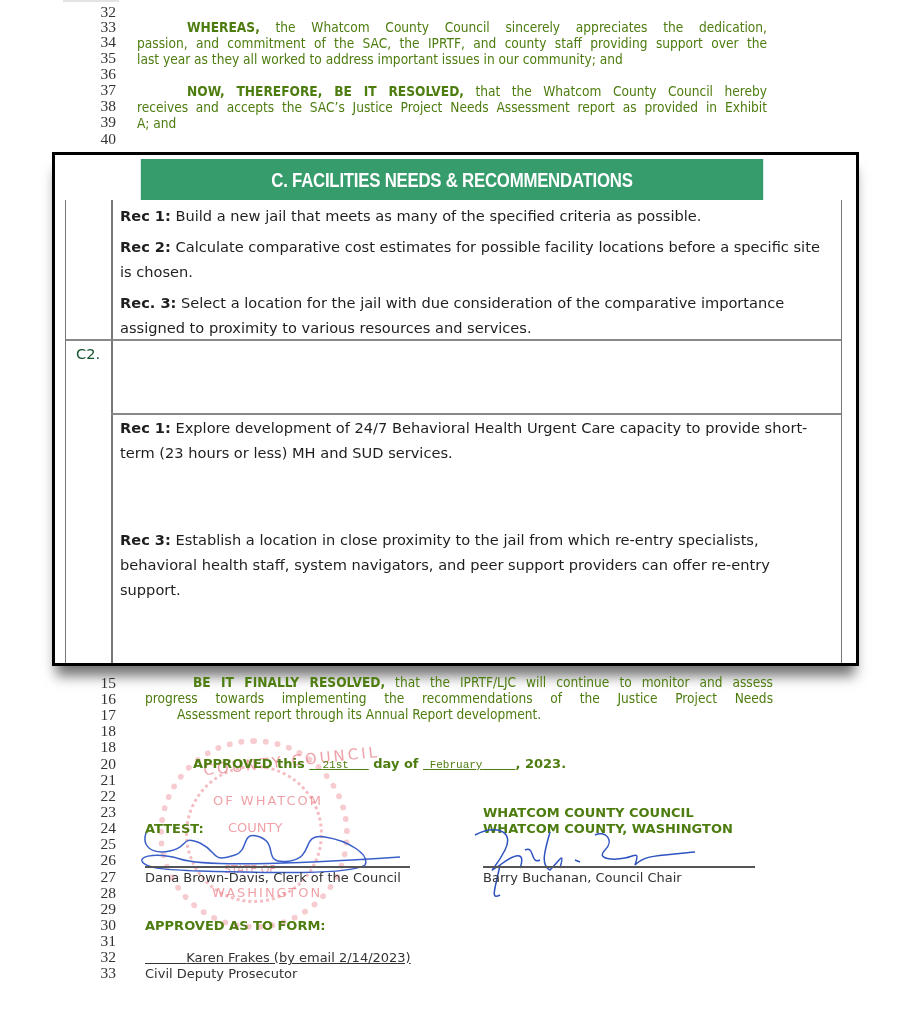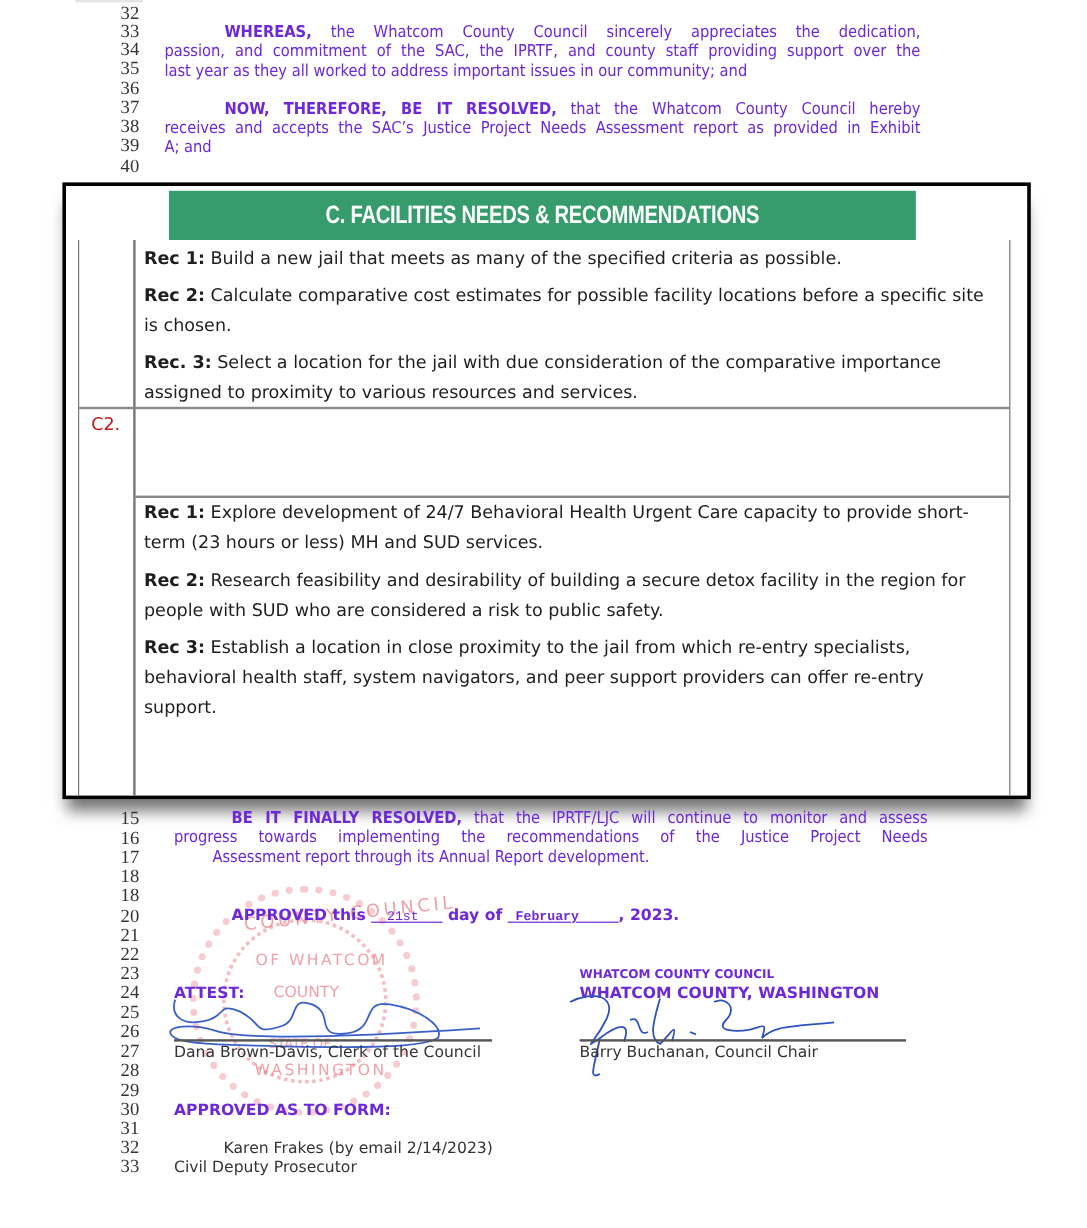--- a/index.html
+++ b/index.html
@@ -1,32 +1,32 @@
 <!DOCTYPE html>
 <html><head>
 <meta charset="utf-8">
 <style>
   html, body { margin:0; padding:0; background:#ffffff; }
   body { width:906px; height:1023px; position:relative; overflow:hidden; font-family:"Liberation Sans", sans-serif; color:#222; }
   .topline { position:absolute; left:63px; top:0; width:56px; height:2px; background:#e4e4e4; }
   .ln { position:absolute; left:60px; width:56px; text-align:right; font-family:"Liberation Serif", serif; font-size:15.5px; color:#333; line-height:15px; }
-  .txt { position:absolute; font-family:"DejaVu Sans Condensed","DejaVu Sans", sans-serif; font-size:13.6px; color:#6d28d9; line-height:15px; white-space:nowrap; }
+  .txt { position:absolute; font-family:"DejaVu Sans Condensed","DejaVu Sans", sans-serif; font-size:13.6px; color:#4d7c0f; line-height:15px; white-space:nowrap; }
   .just { white-space:nowrap; text-align:justify; text-align-last:justify; }
   .b { font-weight:bold; }
 
   
   .box { position:absolute; left:52px; top:152px; width:801px; height:508px; border:3px solid #000; background:#fff; box-shadow:0 14px 12px -4px rgba(0,0,0,0.55); }
   .hdr { position:absolute; left:8px; top:4px; width:778px; height:41px; background:#369c6c; color:#fff; display:flex; align-items:center; justify-content:center; font-family:"Liberation Sans Narrow","Liberation Sans", sans-serif; font-weight:bold; font-size:21px; letter-spacing:-0.3px; transform:scaleX(0.8); transform-origin:center; }
   .tbl { position:absolute; left:10px; top:45px; width:775px; height:463px; border-left:1.5px solid #777; border-right:1.5px solid #777; }
   .colline { position:absolute; left:45px; top:0; bottom:0; width:1.5px; background:#777; }
   .rowline { position:absolute; left:0; right:0; height:1.5px; background:#888; }
   .rowline.short { left:45px; }
   .cell { position:absolute; left:54px; width:715px; font-family:"DejaVu Sans", sans-serif; font-size:14.6px; color:#1e1e1e; line-height:25px; }
   .cell .lbl { font-weight:bold; }
-  .clabel { position:absolute; left:10px; font-family:"DejaVu Sans", sans-serif; font-size:14.6px; color:#b91c1c; line-height:25px; }
+  .clabel { position:absolute; left:10px; font-family:"DejaVu Sans", sans-serif; font-size:14.6px; color:#14532d; line-height:25px; }
 
   
   .seal { position:absolute; left:158px; top:738px; width:192px; height:192px; border-radius:50%; border:6px dotted rgba(230,110,120,0.35); box-sizing:border-box; }
   .seal-inner { position:absolute; left:185px; top:765px; width:138px; height:138px; border-radius:50%; border:3px dotted rgba(230,110,120,0.45); box-sizing:border-box; }
   .seal-txt { position:absolute; color:rgba(232,110,120,0.65); font-family:"DejaVu Sans", sans-serif; font-size:13px; }
   .sigline { position:absolute; height:1.5px; background:#555; }
   .fill { font-family:"Liberation Mono", monospace; font-size:11px; text-decoration:underline; }
   .small { font-family:"DejaVu Sans", sans-serif; font-size:13px; color:#333; }
   svg.sig { position:absolute; overflow:visible; }
 </style>
@@ -68,21 +68,20 @@
     <div class="cell" style="top:34px;"><span class="lbl">Rec 2:</span> <span>Calculate comparative cost estimates for possible facility locations before a specific site is chosen.</span></div>
     <div class="cell" style="top:90px;"><span class="lbl">Rec. 3:</span> <span>Select a location for the jail with due consideration of the comparative importance assigned to proximity to various resources and services.</span></div>
 
     <div class="rowline" style="top:139px;"></div>
 
     <div class="clabel" style="top:141px;">C2.</div>
 
     <div class="rowline short" style="top:213px;"></div>
 
     <div class="cell" style="top:215px;"><span class="lbl">Rec 1:</span> <span>Explore development of 24/7 Behavioral Health Urgent Care capacity to provide short-term (23 hours or less) MH and SUD services.</span></div>
-    <div class="cell" style="top:271px;"><span class="lbl">Rec 2:</span> <span>Research feasibility and desirability of building a secure detox facility in the region for people with SUD who are considered a risk to public safety.</span></div>
     <div class="cell" style="top:327px;"><span class="lbl">Rec 3:</span> <span>Establish a location in close proximity to the jail from which re-entry specialists, behavioral health staff, system navigators, and peer support providers can offer re-entry support.</span></div>
   </div>
 </div>
 
 <div>
   <div class="ln" style="top:675px">15</div>
   <div class="ln" style="top:691px">16</div>
   <div class="ln" style="top:707px">17</div>
   <div class="ln" style="top:723px">18</div>
   <div class="ln" style="top:739px">18</div>
@@ -113,33 +112,33 @@
 <div class="seal-txt" style="left:203px; top:752px; font-size:15px; letter-spacing:3px; transform:rotate(-6deg);">COUNTY COUNCIL</div>
 <div class="seal-txt" style="left:213px; top:793px; letter-spacing:2px;">OF WHATCOM</div>
 <div class="seal-txt" style="left:228px; top:820px;">COUNTY</div>
 <div class="seal-txt" style="left:224px; top:863px; font-size:11px;">STATE OF</div>
 <div class="seal-txt" style="left:212px; top:885px; letter-spacing:2px;">WASHINGTON</div>
 
 <div class="txt b" style="left:193px; top:756px; font-family:'DejaVu Sans', sans-serif; font-size:13px;">
   <span>APPROVED this</span>
   <span class="fill" style="font-weight:normal;">&nbsp;&nbsp;<span>21st</span>&nbsp;&nbsp;&nbsp;</span>
   <span>day of</span>
-  <span class="fill" style="font-weight:bold;margin-top:39px;">&nbsp;<span>February</span>&nbsp;&nbsp;&nbsp;&nbsp;&nbsp;</span><span>, 2023.</span>
+  <span class="fill" style="font-weight:normal;margin-top:39px;">&nbsp;<span>February</span>&nbsp;&nbsp;&nbsp;&nbsp;&nbsp;</span><span>, 2023.</span>
 </div>
 
 <div class="txt b" style="left:145px; top:821px; font-family:'DejaVu Sans', sans-serif; font-size:13px;">ATTEST:</div>
 <svg class="sig" style="left:140px; top:825px;" width="260" height="50">
   <path d="M6,8 C2,20 10,30 30,26 C50,22 40,10 60,18 C80,28 70,38 95,30 C110,25 100,5 120,12 C140,20 120,40 150,36 C175,32 160,8 185,12 C210,16 230,30 225,40 C210,50 130,48 60,46 C30,45 5,44 2,36 C0,30 20,28 40,34 C70,44 200,36 260,32" fill="none" stroke="#3a5fc8" stroke-width="1.5"></path>
 </svg>
 <div class="sigline" style="left:145px; top:866px; width:265px;"></div>
 <div class="small" style="position:absolute; left:145px; top:870px;text-align:center;">Dana Brown-Davis, Clerk of the Council</div>
 
-<div class="txt b" style="left:483px; top:805px; font-family:'DejaVu Sans', sans-serif; font-size:10px;">WHATCOM COUNTY COUNCIL</div>
+<div class="txt b" style="left:483px; top:805px; font-family:'DejaVu Sans', sans-serif; font-size:13px;">WHATCOM COUNTY COUNCIL</div>
 <div class="txt b" style="left:483px; top:821px; font-family:'DejaVu Sans', sans-serif; font-size:13px;">WHATCOM COUNTY, WASHINGTON</div>
 <svg class="sig" style="left:465px; top:820px;" width="240" height="80">
   <path d="M10,15 C30,5 50,10 40,30 C30,50 20,55 35,45 C55,30 60,35 55,48 M60,30 C70,25 65,45 75,40 M85,12 C80,30 75,45 85,50 C95,40 100,30 95,48 M110,40 L115,42 M130,15 C140,10 150,20 140,30 C130,40 150,40 160,38 C170,36 175,30 170,45 C180,35 190,36 230,32 M35,45 C30,70 25,80 35,75" fill="none" stroke="#2e52c0" stroke-width="1.5"></path>
 </svg>
 <div class="sigline" style="left:483px; top:866px; width:272px;"></div>
 <div class="small" style="position:absolute; left:483px; top:870px;">Barry Buchanan, Council Chair</div>
 
 <div class="txt b" style="left:145px; top:918px; font-family:'DejaVu Sans', sans-serif; font-size:13px;">APPROVED AS TO FORM:</div>
-<div class="small" style="position:absolute; left:145px; top:950px; white-space:pre;">          <span>Karen Frakes (by email 2/14/2023)</span></div>
+<div class="small" style="position:absolute; left:145px; top:950px; text-decoration:underline; white-space:pre;">          <span>Karen Frakes (by email 2/14/2023)</span></div>
 <div class="small" style="position:absolute; left:145px; top:966px;">Civil Deputy Prosecutor</div>
 
 </body></html>

